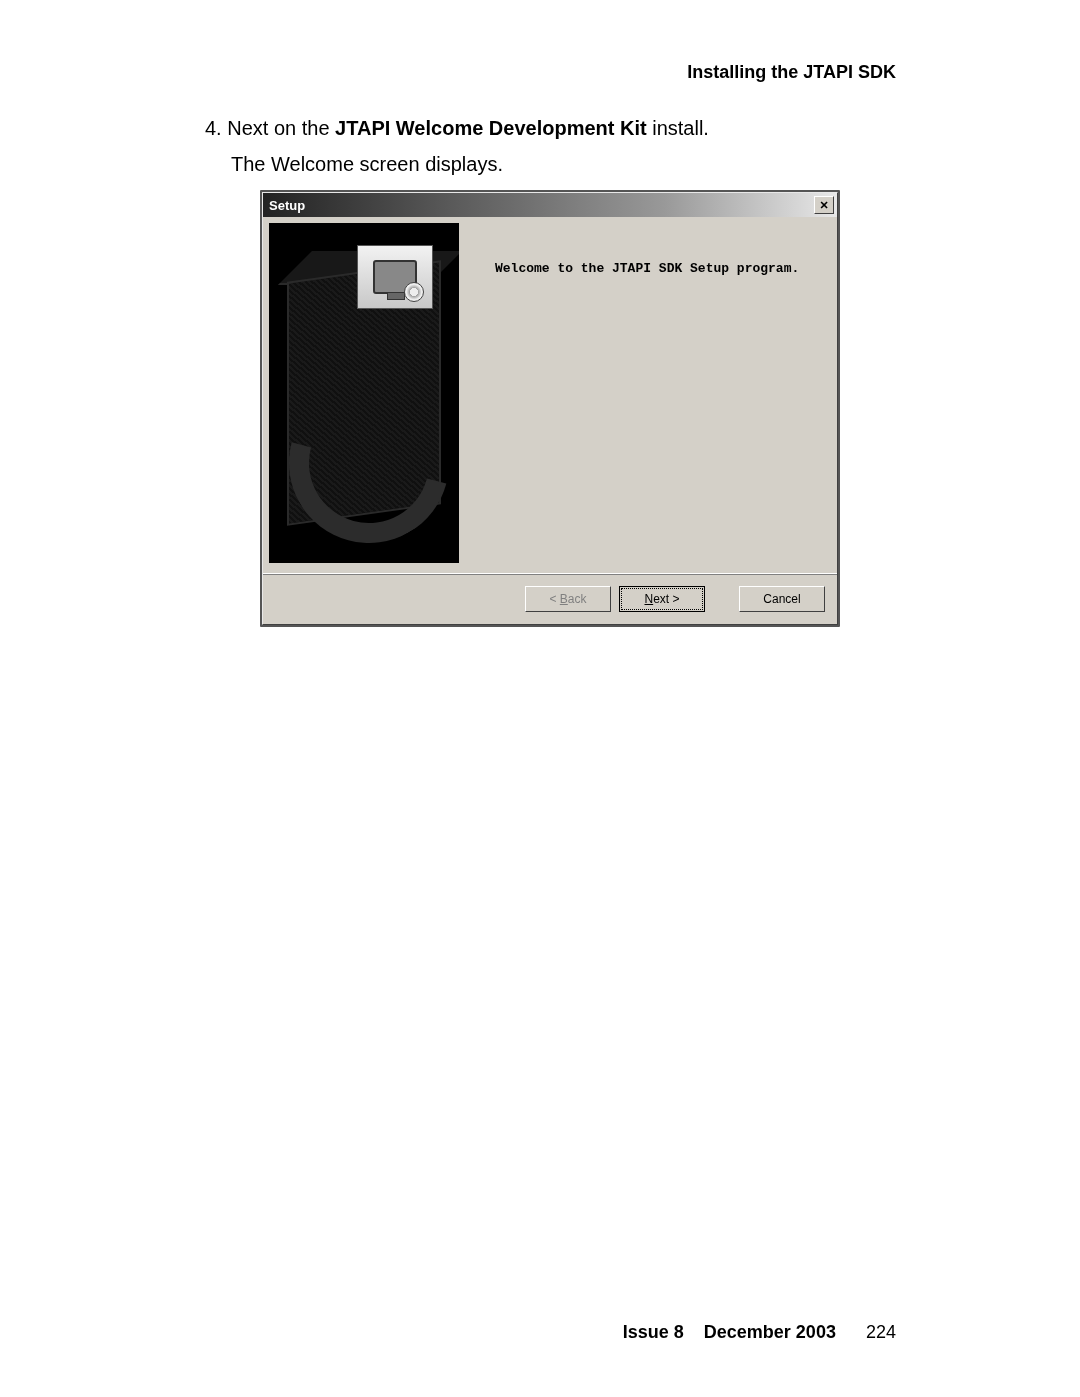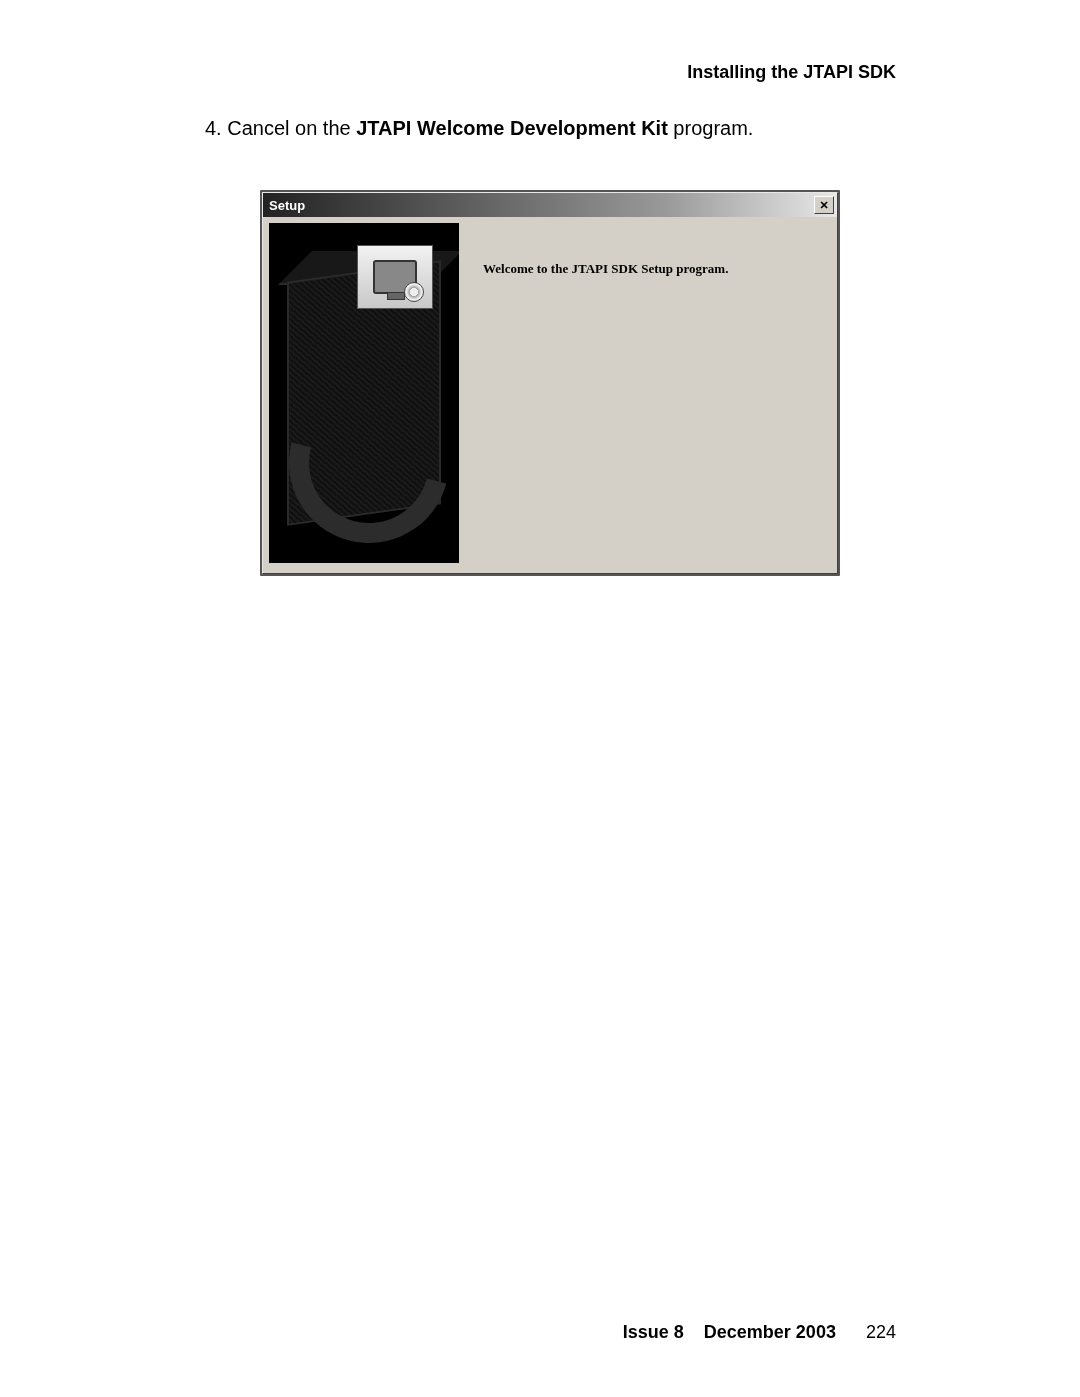--- a/index.html
+++ b/index.html
@@ -162,22 +162,22 @@
     position:absolute;
     bottom:6px; right:8px;
     width:18px; height:18px;
     border-radius:50%;
     background:radial-gradient(circle,#eee 30%,#999 31%,#eee 60%);
     border:1px solid #444;
   }
 
   .content-pane {
     flex: 1;
-    padding: 38px 16px 10px 24px;
-    font-family: Liberation Serif, serif;
+    padding: 38px 16px 10px 36px;
+    font-family: Liberation Mono, monospace;
   }
   .content-heading {
     font-size: 13px;
     font-weight: bold;
     margin-bottom: 28px;
   }
   .content-body {
     font-size: 12px;
     line-height: 1.3;
   }
@@ -237,21 +237,22 @@
 <body>
 
 <div class="page">
 
   <div class="header">
     <span>Installing the JTAPI SDK</span>
   </div>
 
   <div class="instruction">
     <span class="step-number">4.</span>
-    <span>Cancel on the </span><span class="bold">JTAPI Welcome Development Kit</span><span> program.</span>
+    <span>Next on the </span><span class="bold">JTAPI Welcome Development Kit</span><span> install.</span>
+    <span class="line2">The Welcome screen displays.</span>
   </div>
 
   <div class="setup-outer">
     <div class="setup-window">
       <div class="titlebar">
         <span class="titlebar-text">Setup</span>
         <span class="close-btn">
           <span>✕</span>
         </span>
       </div>
@@ -264,20 +265,32 @@
           <div class="icon-card">
             <div class="monitor"></div>
             <div class="disc"></div>
           </div>
         </div>
         <div class="content-pane">
           <div class="content-heading">Welcome to the JTAPI SDK Setup program.</div>
         </div>
       </div>
 
+      <div class="button-bar">
+        <div class="win-btn disabled">
+          <span>&lt; </span><span class="uln">B</span><span>ack</span>
+        </div>
+        <div class="win-btn default">
+          <span class="inner"><span class="uln">N</span><span>ext &gt;</span></span>
+        </div>
+        <div class="gap"></div>
+        <div class="win-btn">
+          <span>Cancel</span>
+        </div>
+      </div>
     </div>
   </div>
 
   <div class="footer">
     <span class="bold">Issue 8</span>
     <span>&nbsp;&nbsp;</span>
     <span class="bold">December 2003</span>
     <span>&nbsp;&nbsp;&nbsp;&nbsp;</span>
     <span>224</span>
   </div>

